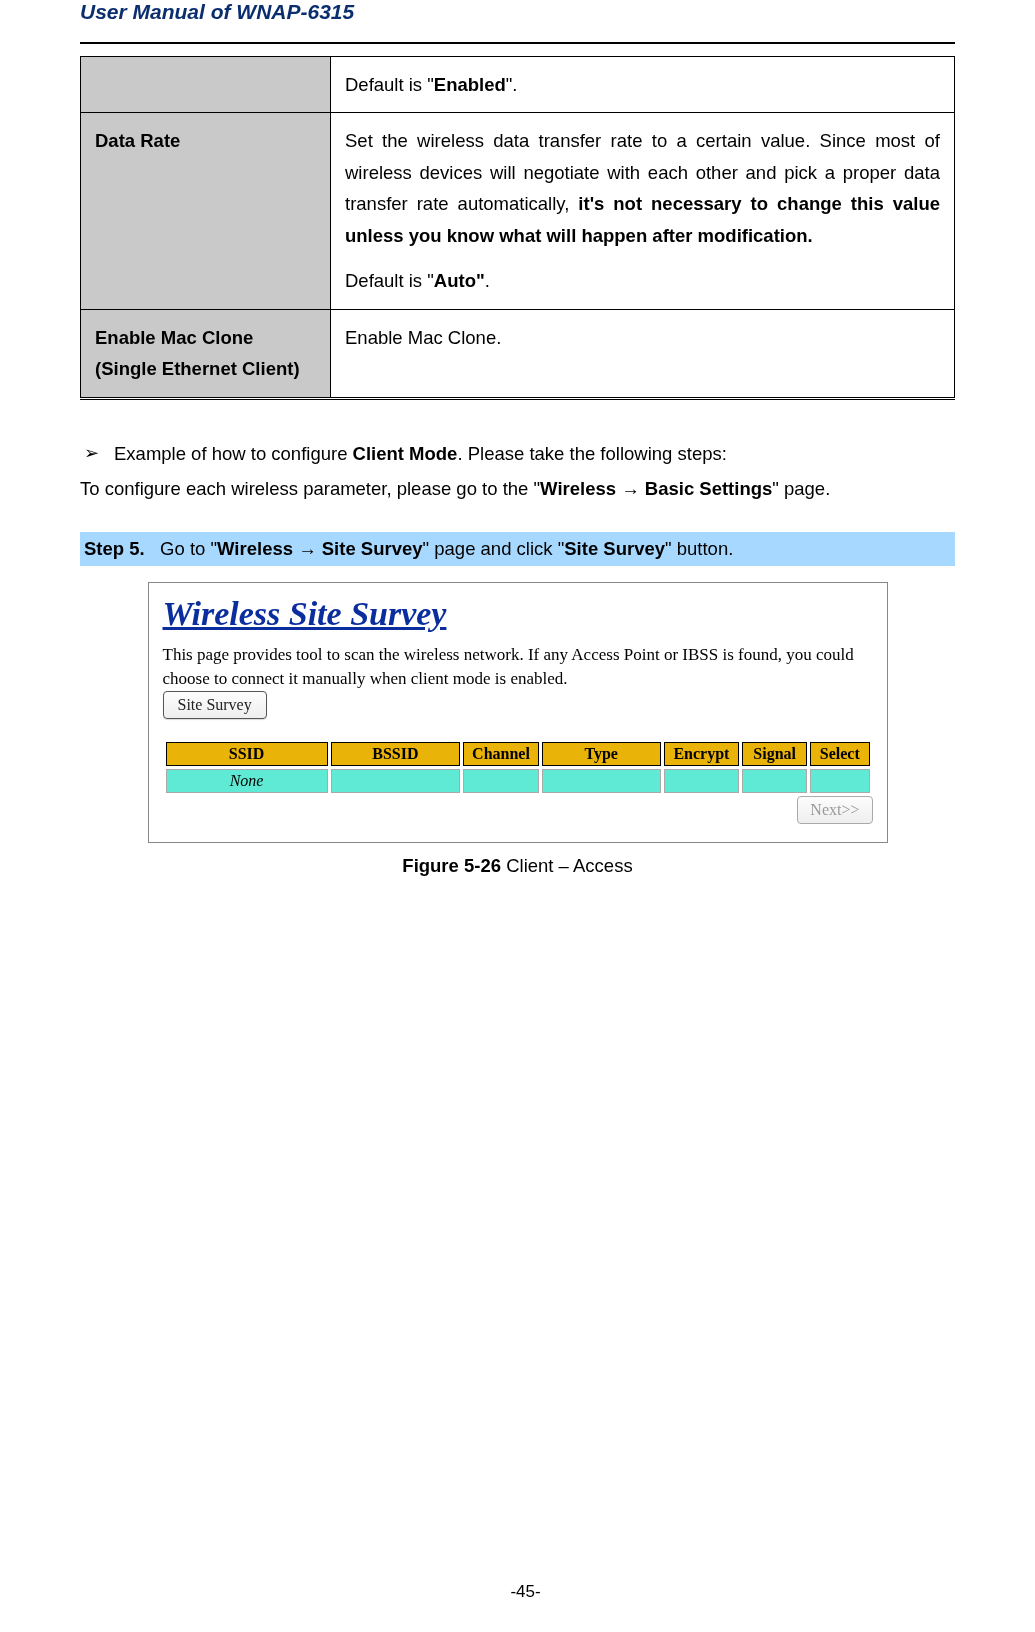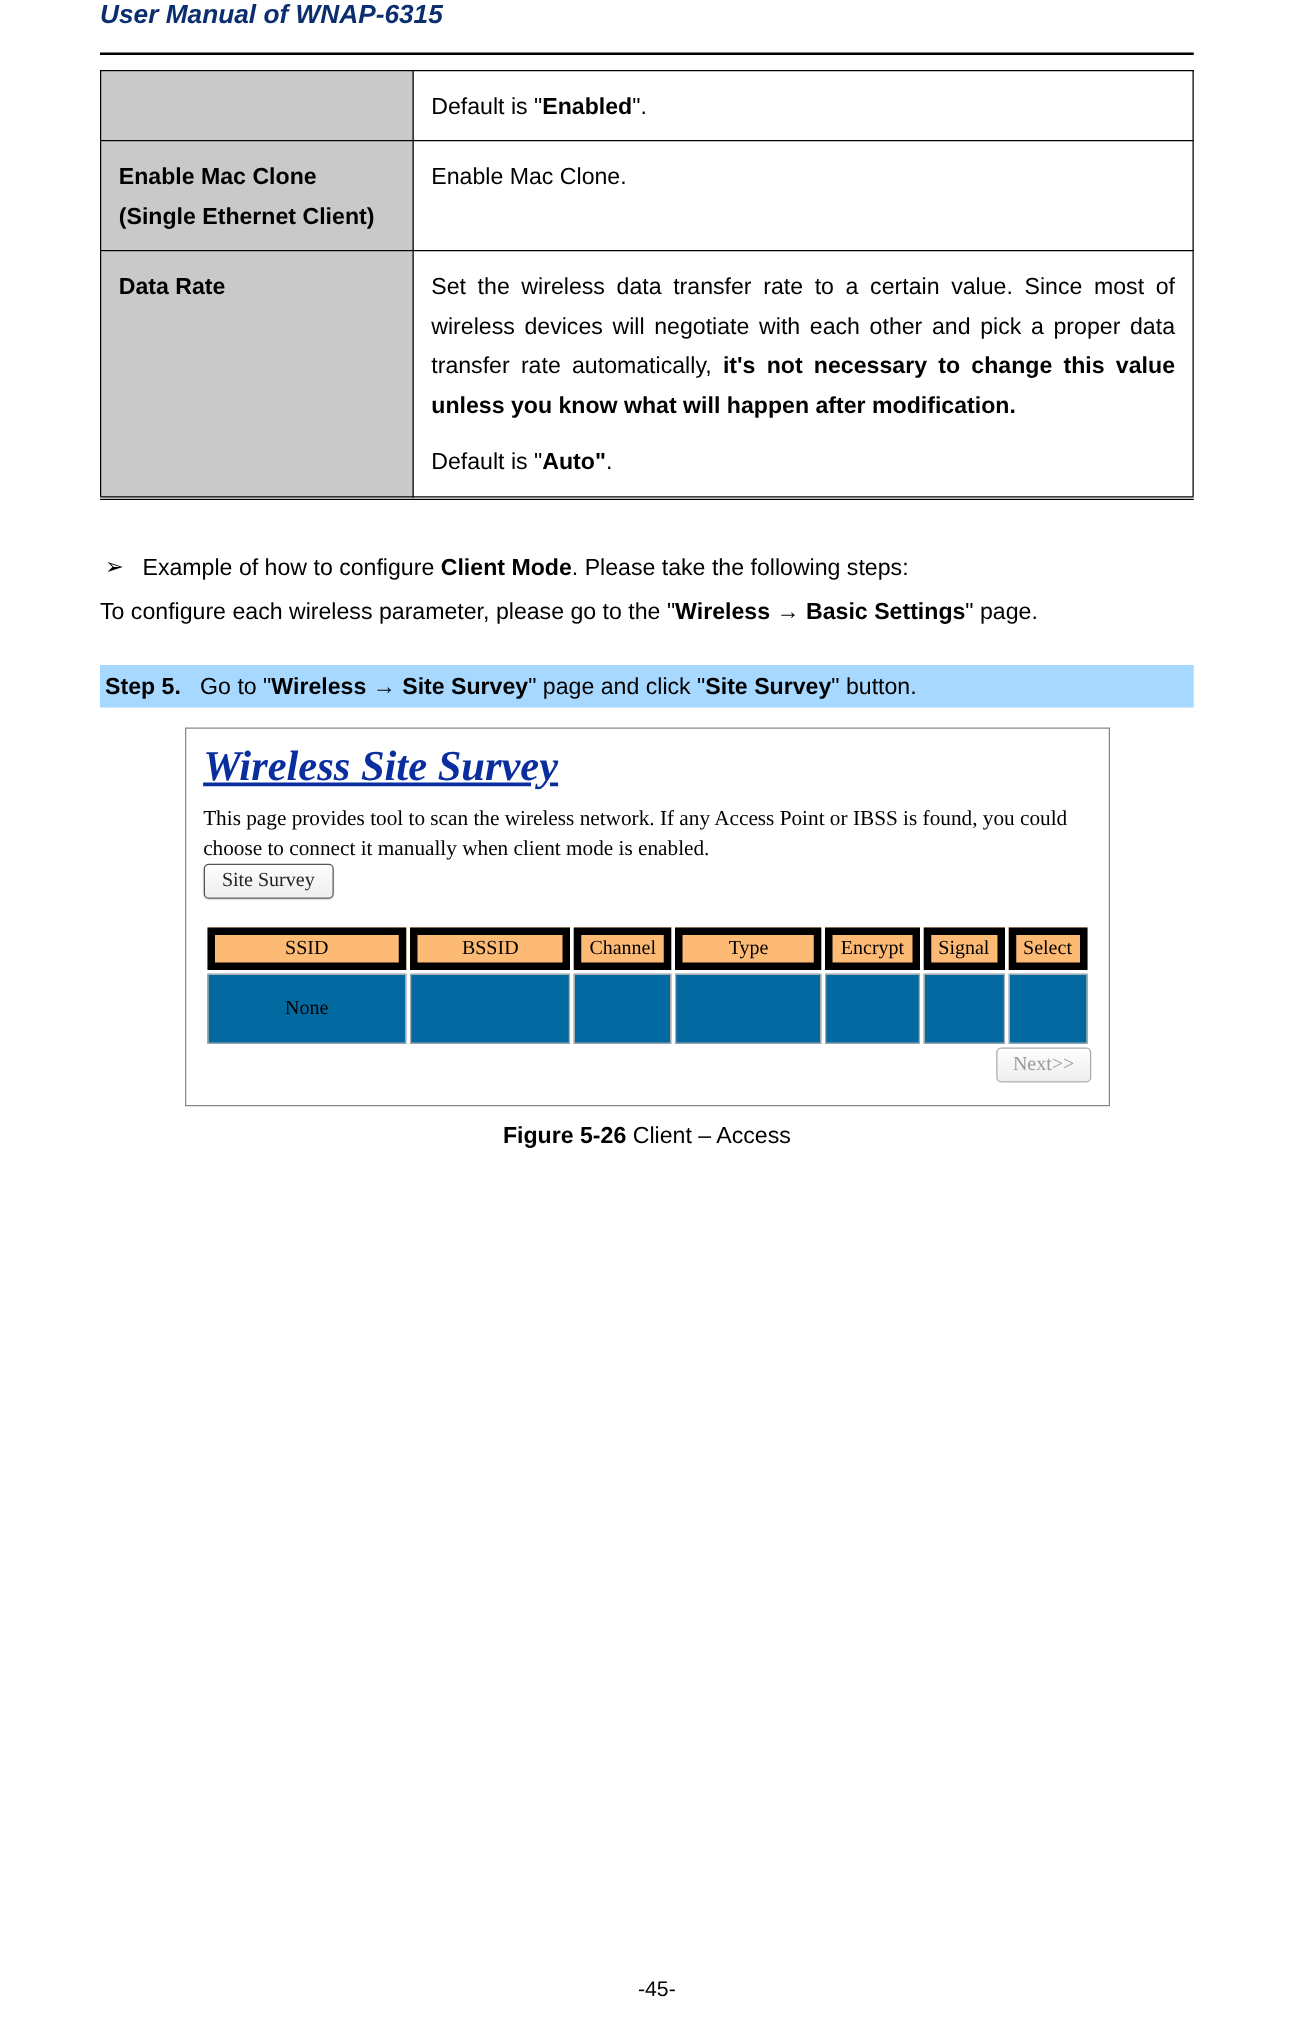--- a/index.html
+++ b/index.html
@@ -94,33 +94,34 @@
     box-shadow: 0 1px 1px rgba(0,0,0,.15);
     margin-bottom: 20px;
   }
   .ss-table {
     width: 100%;
     border-collapse: separate;
     border-spacing: 3px;
     font-family: "Times New Roman", serif;
   }
   .ss-table th {
-    background: #fdba74;
-    font-weight: normal;
+    background: #eab308;
+    font-weight: bold;
     font-size: 16px;
     padding: 2px 4px;
-    border: 6px solid #000000;
+    border: 1px solid #000000;
   }
   .ss-table td {
-    background: #0369a1;
-    font-size: 16px;
-    padding: 18px 4px;
+    background: #5eead4;
+    font-size: 16px;
+    padding: 2px 4px;
     text-align: center;
     border: 1px solid #aaa;
     height: 22px;
+    font-style: italic;
   }
   .ss-next {
     float: right;
     border: 1px solid #aaa;
     border-radius: 4px;
     background: linear-gradient(#fdfdfd,#eee);
     color: #9a9a9a;
     font-family: "Times New Roman", serif;
     font-size: 16px;
     padding: 4px 12px;
@@ -147,35 +148,35 @@
   <div class="doc-title">User Manual of WNAP-6315</div>
   <div class="header-line"></div>
 
   <table class="param-table">
     <tbody>
         <tr>
       <td class="label"></td>
       <td>
         <span>Default is "</span><b>Enabled</b><span>".</span>
       </td>
-    </tr>
-    <tr>
-      <td class="label">Enable Mac Clone (Single Ethernet Client)</td>
-      <td>Enable Mac Clone.</td>
     </tr>
     <tr>
       <td class="label">Data Rate</td>
       <td style="text-align: justify;">
         <div style="margin-bottom:14px;">
           <span>Set the wireless data transfer rate to a certain value. Since most of wireless devices will negotiate with each other and pick a proper data transfer rate automatically, </span><b>it's not necessary to change this value unless you know what will happen after modification.</b>
         </div>
         <div>
           <span>Default is "</span><b>Auto"</b><span>.</span>
         </div>
       </td>
+    </tr>
+    <tr>
+      <td class="label">Enable Mac Clone (Single Ethernet Client)</td>
+      <td>Enable Mac Clone.</td>
     </tr>
   </tbody>
     </table>
 
   <div class="bullet-block">
     <div class="bullet-row">
       <div class="bullet-icon">➢</div>
       <div>
         <span>Example of how to configure </span><b>Client Mode</b><span>. Please take the following steps:</span>
       </div>

